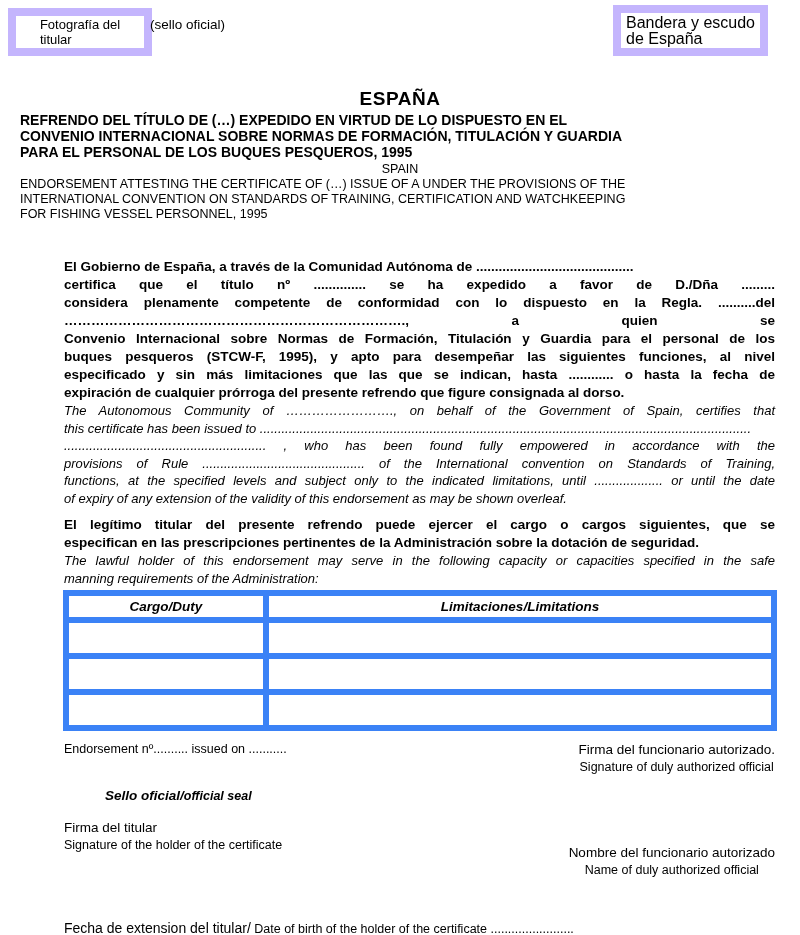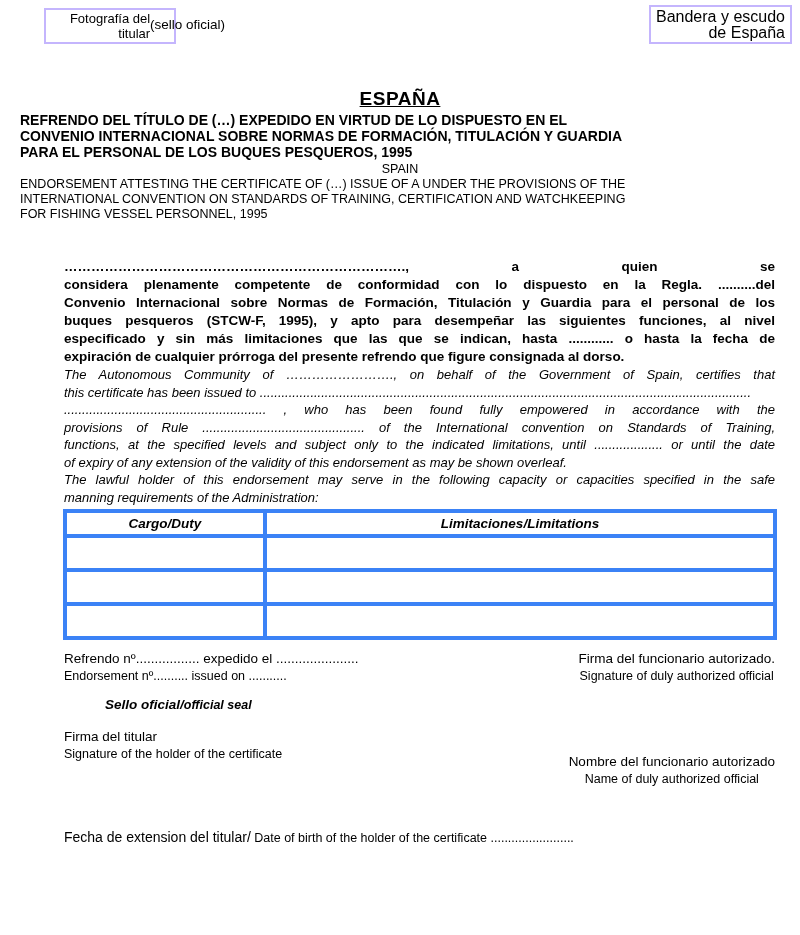--- a/index.html
+++ b/index.html
@@ -7,51 +7,51 @@
     width:800px; height:935px;
     color:#000;
     font-family:"Liberation Sans", sans-serif;
     -webkit-font-smoothing:antialiased;
   }
   .page { position:relative; width:800px; height:935px; overflow:hidden; background:#fff; }
 
   
   .hdr { position:relative; height:52px; }
   .box {
-    position:absolute; border:2px solid #c4b5fd;
+    position:absolute; border:8px solid #c4b5fd;
     display:flex; align-items:center; justify-content:center;
-    text-align:right; white-space:pre-line;margin-left:36px;
+    text-align:left; white-space:pre-line;
   }
   .photo-box { left:8px; top:8px; width:128px; height:32px; font-size:13px; line-height:15px; }
   .flag-box  { left:613px; top:5px; width:139px; height:35px; font-size:16px; line-height:16px; }
   .seal-note { position:absolute; left:150px; top:17px; font-size:13.5px; }
 
   
   .title { margin:36px auto 0 auto; width:760px; text-align:center; }
-  .country-es { font-size:19px; font-weight:bold; line-height:22px; letter-spacing:0.5px;text-decoration:underline; }
+  .country-es { font-size:19px; font-weight:bold; line-height:22px; letter-spacing:0.5px; }
   .h-es { font-size:14px; font-weight:bold; line-height:16px; margin-top:2px; }
   .country-en { font-size:12.5px; line-height:15px; margin-top:2px; }
   .h-en { font-size:12.5px; line-height:15px; }
   .h-es .jline, .h-en .jline { text-align:right; text-align-last:center; }
 
   
   .para { width:711px; margin-left:64px; }
   .para.es { font-size:13.5px; font-weight:bold; line-height:18px; }
   .para.en { font-size:13px; font-weight:normal; line-height:17.5px;font-style:italic; }
   .jline { text-align:justify; text-align-last:justify; }
   .jline.short { text-align-last:left; }
   .mt-body { margin-top:36px; }
   .mt-cap  { margin-top:9px; }
 
   
   table.duty {
     border-collapse:collapse; margin:3px 0 0 63px;
     width:714px; table-layout:fixed;
   }
-  table.duty th, table.duty td { border:4px solid #3b82f6; padding:0; }
+  table.duty th, table.duty td { border:6px solid #3b82f6; padding:0; }
   table.duty th {
     height:21px; font-size:13.5px; font-weight:bold; font-style:italic;
     text-align:center; vertical-align:middle;
   }
   table.duty td { height:30px; }
   table.duty col.c1 { width:200px; }
 
   
   .fs135 { font-size:13.5px; line-height:18px; }
   .fs125 { font-size:12.5px; line-height:17px; }
@@ -94,36 +94,42 @@
       </div>
     <div class="country-en">SPAIN</div>
     <div class="h-en">
         <div class="jline short">ENDORSEMENT ATTESTING THE CERTIFICATE OF (…) ISSUE OF A UNDER THE PROVISIONS OF THE</div>
         <div class="jline short">INTERNATIONAL CONVENTION ON STANDARDS OF TRAINING, CERTIFICATION AND WATCHKEEPING</div>
         <div class="jline short">FOR FISHING VESSEL PERSONNEL, 1995</div>
       </div>
   </div>
 
   <div class="para es mt-body">
+      <div class="jline short">El Gobierno de España, a través de la Comunidad Autónoma de  ..........................................</div>
+      <div class="jline">certifica que el título nº .............. se ha expedido a favor de  D./Dña .........</div>
+      <div class="jline">considera plenamente competente de conformidad con lo dispuesto en la Regla. ..........del</div>
       <div class="jline">…………………………………………………………………., a quien se</div>
-      <div class="jline">considera plenamente competente de conformidad con lo dispuesto en la Regla. ..........del</div>
       <div class="jline">Convenio Internacional sobre Normas de Formación, Titulación y Guardia para el personal de los</div>
       <div class="jline">buques pesqueros (STCW-F, 1995), y apto para desempeñar las siguientes funciones, al nivel</div>
       <div class="jline">especificado y sin más limitaciones que las que se indican, hasta ............ o hasta la fecha de</div>
       <div class="jline short">expiración de cualquier prórroga del presente refrendo que figure consignada al dorso.</div>
     </div>
   <div class="para en">
       <div class="jline">The Autonomous Community of ……………………., on behalf of the Government of Spain, certifies that</div>
       <div class="jline short">this certificate has been issued to ........................................................................................................................................</div>
       <div class="jline">........................................................ , who has been found fully empowered in accordance with the</div>
       <div class="jline">provisions of Rule ............................................. of the International convention on Standards of Training,</div>
       <div class="jline">functions, at the specified levels and subject only to the indicated limitations, until ................... or until the date</div>
       <div class="jline short">of expiry of any extension of the validity of this endorsement as may be shown overleaf.</div>
     </div>
 
+  <div class="para es mt-cap">
+      <div class="jline">El legítimo titular del presente refrendo puede ejercer el cargo o cargos siguientes, que se</div>
+      <div class="jline short">especifican en las prescripciones pertinentes de la Administración sobre la dotación de seguridad.</div>
+    </div>
   <div class="para en">
       <div class="jline">The lawful holder of this endorsement may serve in the following capacity or capacities specified in the safe</div>
       <div class="jline short">manning requirements of the Administration:</div>
     </div>
 
   <table class="duty">
     <colgroup>
         <col class="c1">
         <col class="c2">
       </colgroup>
@@ -144,21 +150,20 @@
         </tr>
         <tr>
           <td></td>
           <td></td>
         </tr>
       </tbody>
   </table>
 
   <div class="sig-row">
     <div>
-      <div class="fs135">Refrendo nº................. expedido el ......................</div>
       <div class="fs125">Endorsement nº.......... issued on ...........</div>
     </div>
     <div class="sig-right">
       <div class="fs135">Firma del funcionario autorizado.</div>
       <div class="fs125">Signature of duly authorized official</div>
     </div>
   </div>
 
   <div class="seal-line">
     <span>Sello oficial/</span><span class="en-part">official seal</span>

